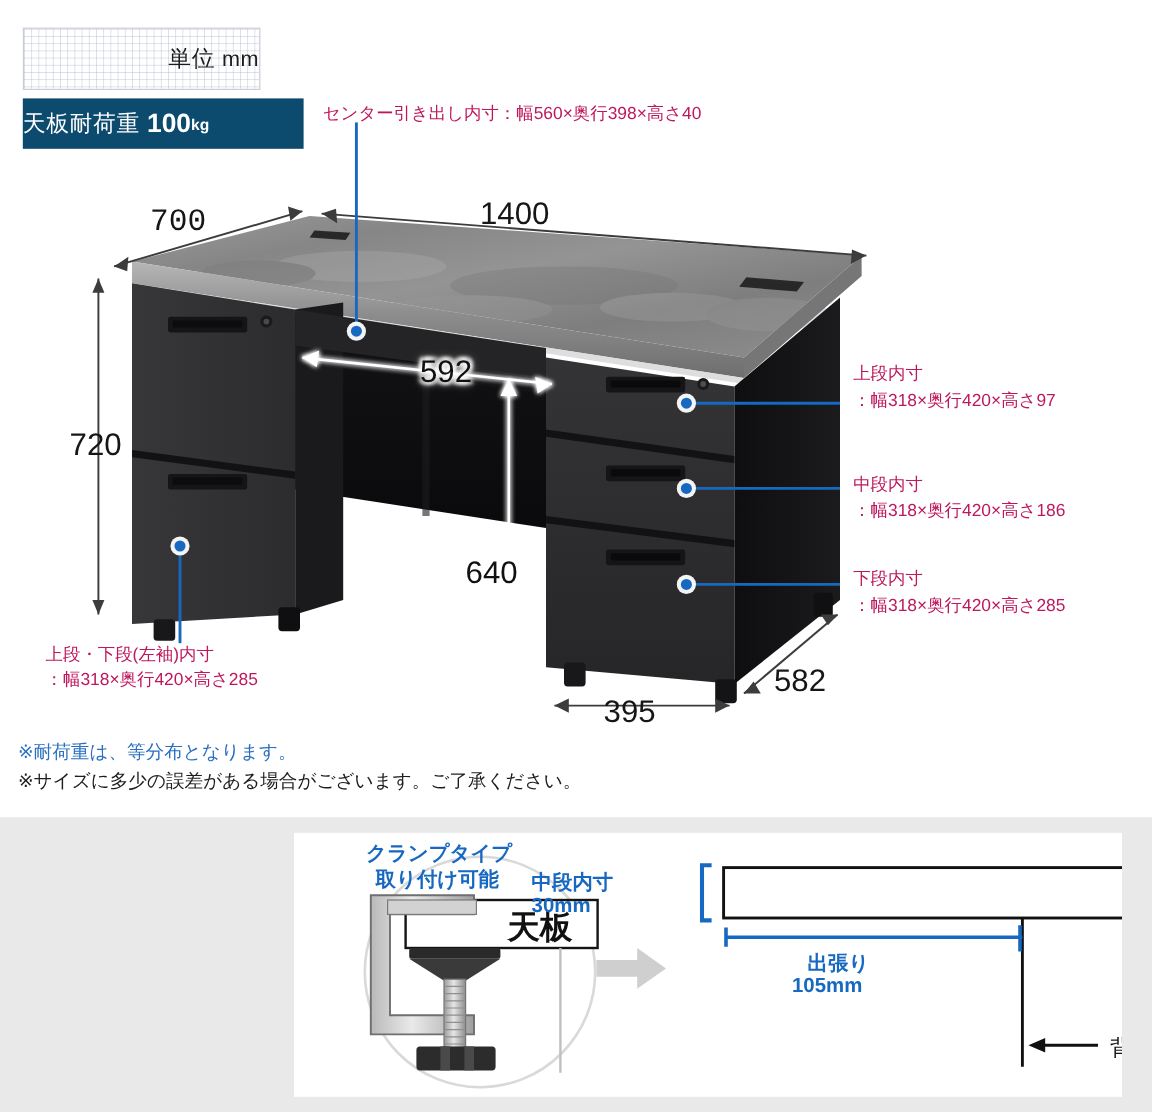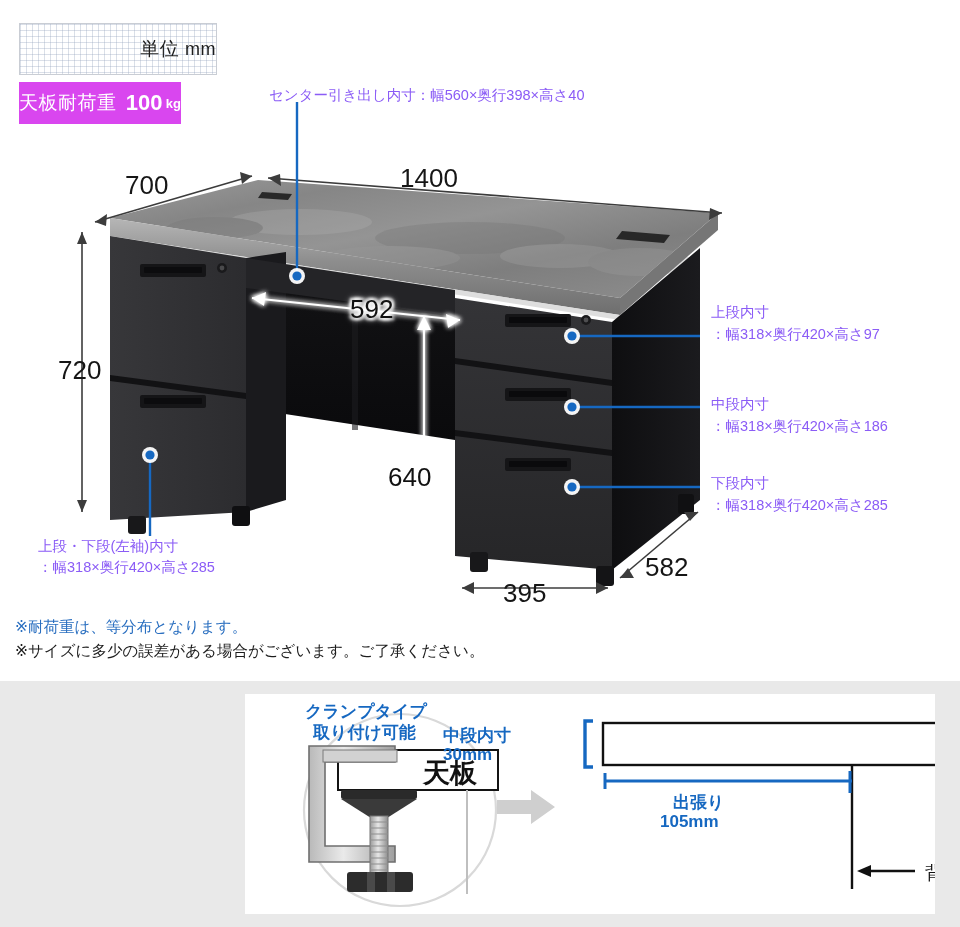--- a/index.html
+++ b/index.html
@@ -24,27 +24,27 @@
       linear-gradient(to right, rgba(150,165,190,.35) 1px, transparent 1px),
       linear-gradient(to bottom, rgba(150,165,190,.35) 1px, transparent 1px);
     background-size:6px 6px;
     display:flex;align-items:center;justify-content:flex-end;
   }
   .unit-box .t{font-size:19px;color:#1c1c1c;letter-spacing:.5px;}
   .unit-box .t .sm{font-size:18px;}
 
   
   .load-badge{
-    position:absolute;left:19px;top:82px;width:162px;height:42px;
-    background:#d946ef;color:#fff;display:flex;align-items:center;justify-content:space-between;
+    position:absolute;left:19px;top:82px;width:234px;height:42px;
+    background:#0c4a6e;color:#fff;display:flex;align-items:center;justify-content:flex-start;
   }
   .load-badge .lab{font-size:19px;letter-spacing:.5px;}
   .load-badge .num{font-size:22px;font-weight:bold;margin-left:6px;letter-spacing:0px;}
   .load-badge .un{font-size:13px;font-weight:bold;}
-  .anno{position:absolute;color:#8b5cf6;font-size:14.5px;line-height:1.28;white-space:nowrap;}
+  .anno{position:absolute;color:#be185d;font-size:14.5px;line-height:1.28;white-space:nowrap;}
   .dim{position:absolute;color:#161616;font-size:26px;font-weight:400;white-space:nowrap;}
   .dim.out{
     color:#fff;
     text-shadow:
       -2px -2px 3px #fff, 2px -2px 3px #fff, -2px 2px 3px #fff, 2px 2px 3px #fff,
       0 0 6px #fff, 0 0 9px #fff;
   }
   .dim.out span{color:#111;position:relative;}
 
   
@@ -253,21 +253,21 @@
       </g>
       <g fill="#1668c1">
         <circle cx="297" cy="276" r="4.6"></circle>
         <circle cx="150" cy="455" r="4.6"></circle>
         <circle cx="572" cy="336" r="4.6"></circle>
         <circle cx="572" cy="407" r="4.6"></circle>
         <circle cx="572" cy="487" r="4.6"></circle>
       </g>
     </svg>
 
-    <div class="dim" style="left:125px;top:170px;">700</div>
+    <div class="dim" style="left:125px;top:170px;font-family:Liberation Mono, monospace;">700</div>
     <div class="dim" style="left:400px;top:163px;">1400</div>
     <div class="dim" style="left:58px;top:355px;">720</div>
     <div class="dim out" style="left:327px;top:294px;padding-left:23px;"><span>592</span></div>
     <div class="dim out" style="left:388px;top:462px;"><span>640</span></div>
     <div class="dim" style="left:503px;top:578px;">395</div>
     <div class="dim" style="left:645px;top:552px;">582</div>
 
     <div class="anno" style="left:269px;top:86px;">センター引き出し内寸：幅560×奥行398×高さ40</div>
 
     <div class="anno" style="left:38px;top:537px;">上段・下段(左袖)内寸</div>

